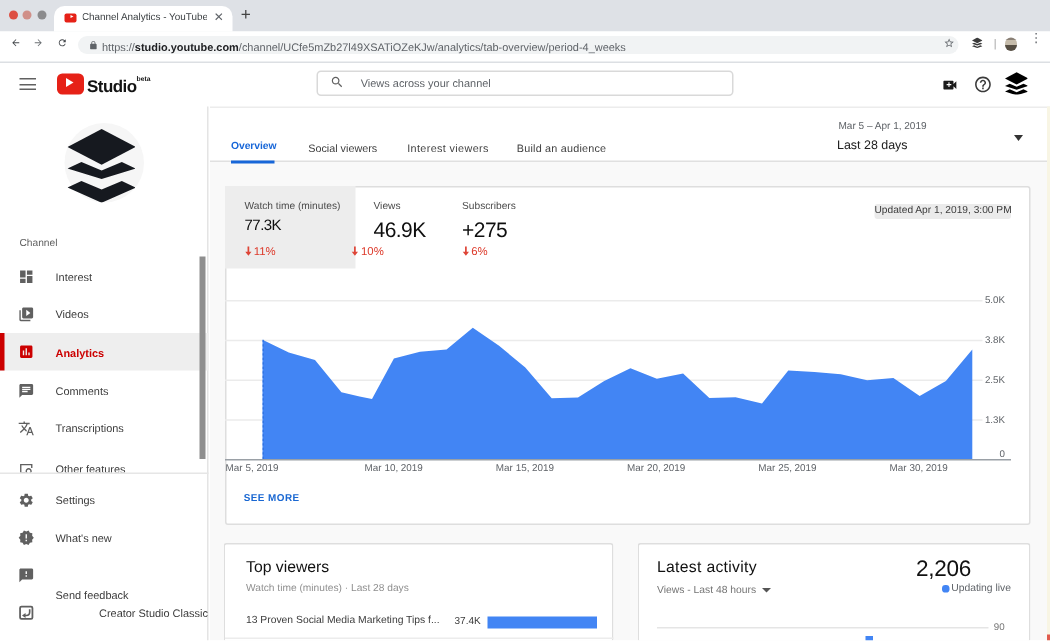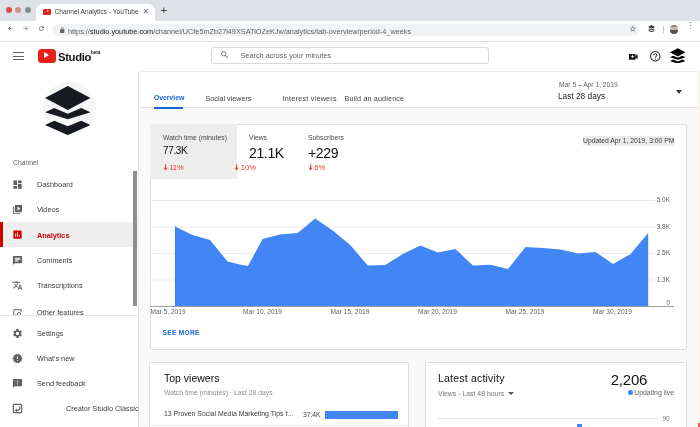--- a/index.html
+++ b/index.html
@@ -28,21 +28,21 @@
 <svg class="abs" style="left:22.3px;top:25px;" width="7" height="7" viewBox="0 0 24 24" fill="#6c7074">
     <path d="M12 4l-1.41 1.41L16.17 11H4v2h12.17l-5.58 5.59L12 20l8-8z"></path>
   </svg>
 <svg class="abs" style="left:37.5px;top:25px;" width="7" height="7" viewBox="0 0 24 24" fill="#46494d">
     <path d="M17.65 6.35C16.2 4.9 14.21 4 12 4c-4.42 0-7.99 3.58-7.99 8s3.57 8 7.99 8c3.73 0 6.84-2.55 7.73-6h-2.08c-.82 2.33-3.04 4-5.65 4-3.31 0-6-2.69-6-6s2.69-6 6-6c1.66 0 3.14.69 4.22 1.78L13 11h7V4l-2.35 2.35z"></path>
   </svg>
 <div class="abs" style="left:51.5px;top:24px;width:587.5px;height:12.3px;background:#f1f3f4;border-radius:6.2px;"></div>
 <svg class="abs" style="left:58.5px;top:26.8px;" width="6.5" height="6.5" viewBox="0 0 24 24" fill="#5f6368">
     <path d="M18 8h-1V6c0-2.76-2.24-5-5-5S7 3.24 7 6v2H6c-1.1 0-2 .9-2 2v10c0 1.1.9 2 2 2h12c1.1 0 2-.9 2-2V10c0-1.1-.9-2-2-2zM9 6c0-1.66 1.34-3 3-3s3 1.34 3 3v2H9V6z"></path>
   </svg>
-<div class="abs" style="left:68px;top:26.6px;font-size:7.3px;color:#5f6368;white-space:nowrap;">https://<span style="color:#202124;font-weight:normal;">studio.youtube.com</span>/channel/UCfe5mZb27l49XSATiOZeKJw/analytics/tab-overview/period-4_weeks</div>
+<div class="abs" style="left:68px;top:26.6px;font-size:7.3px;color:#5f6368;white-space:nowrap;">https://<span style="color:#202124;font-weight:bold;">studio.youtube.com</span>/channel/UCfe5mZb27l49XSATiOZeKJw/analytics/tab-overview/period-4_weeks</div>
 <svg class="abs" style="left:628.5px;top:25px;" width="7.5" height="7.5" viewBox="0 0 24 24" fill="#5f6368">
     <path d="M22 9.24l-7.19-.62L12 2 9.19 8.63 2 9.24l5.46 4.73L5.82 21 12 17.27 18.18 21l-1.63-7.03L22 9.24zM12 15.4l-3.76 2.27 1-4.28-3.32-2.88 4.38-.38L12 6.1l1.71 4.04 4.38.38-3.32 2.88 1 4.28L12 15.4z"></path>
   </svg>
 <svg class="abs" style="left:648px;top:25.2px;" width="7" height="7.1" viewBox="0 0 24 23.8" fill="#3b3b3b">
     <path d="M12 0L24 6.35 12 12.7 0 6.35z"></path>
     <path d="M12 14.8 4.9 11.7 0 14.0 12 17.9 24 14.0 19.1 11.7z"></path>
     <path d="M12 20.7 4.9 17.6 0 19.9 12 23.8 24 19.9 19.1 17.6z"></path>
   </svg>
 <div class="abs" style="left:662.7px;top:25.5px;width:1px;height:7.5px;background:#c6c6c6;"></div>
 <div class="abs" style="left:669.5px;top:25px;width:8.5px;height:8.5px;border-radius:50%;background:linear-gradient(180deg,#8a8075 0 22%,#c6bcab 22% 58%,#564e43 58%);"></div>
@@ -52,21 +52,21 @@
 <div class="abs" style="left:13px;top:52px;width:10.5px;height:1.4px;background:#606060;"></div>
 <div class="abs" style="left:13px;top:55.5px;width:10.5px;height:1.4px;background:#606060;"></div>
 <div class="abs" style="left:13px;top:59px;width:10.5px;height:1.4px;background:#606060;"></div>
 <div class="abs" style="left:38px;top:49px;width:17.5px;height:14px;background:#e62117;border-radius:3.5px;"></div>
 <div class="abs" style="left:44.4px;top:52.4px;width:0;height:0;border-left:5.6px solid #fff;border-top:3.6px solid transparent;border-bottom:3.6px solid transparent;"></div>
 <div class="abs" style="left:58px;top:50px;font-size:11.3px;font-weight:bold;color:#141414;letter-spacing:-0.35px;">Studio<span style="font-size:4.5px;vertical-align:7px;letter-spacing:0;">beta</span></div>
 <div class="abs" style="left:210.5px;top:46.5px;width:278.5px;height:17px;border:1px solid #d9d9d9;border-radius:3px;background:#fff;"></div>
 <svg class="abs" style="left:219.5px;top:49.5px;" width="9.5" height="9.5" viewBox="0 0 24 24" fill="#606060">
     <path d="M15.5 14h-.79l-.28-.27C15.41 12.59 16 11.11 16 9.5 16 5.91 13.09 3 9.5 3S3 5.91 3 9.5 5.91 16 9.5 16c1.61 0 3.09-.59 4.23-1.57l.27.28v.79l5 4.99L20.49 19l-4.99-5zm-6 0C7.01 14 5 11.99 5 9.5S7.01 5 9.5 5 14 7.01 14 9.5 11.99 14 9.5 14z"></path>
   </svg>
-<div class="abs" style="left:240.5px;top:50.8px;font-size:7.3px;color:#5f6368;">Search across your minutes</div>
+<div class="abs" style="left:240.5px;top:50.8px;font-size:7.3px;color:#5f6368;">Views across your channel</div>
 <svg class="abs" style="left:627px;top:50.5px;" width="12.5" height="11.5" viewBox="0 0 24 24" fill="#1b1b1b">
     <path d="M17 10.5V7c0-.55-.45-1-1-1H4c-.55 0-1 .45-1 1v10c0 .55.45 1 1 1h12c.55 0 1-.45 1-1v-3.5l4 4v-11l-4 4zM10 8h1.5v2.5H14V12h-2.5v2.5H10V12H7.5v-1.5H10V8z"></path>
   </svg>
 <svg class="abs" style="left:648.6px;top:50.3px;" width="12.6" height="12.6" viewBox="0 0 24 24" fill="#3b3b3b">
     <path d="M11 18h2v-2h-2v2zm1-16C6.48 2 2 6.48 2 12s4.48 10 10 10 10-4.48 10-10S17.52 2 12 2zm0 18c-4.41 0-8-3.59-8-8s3.59-8 8-8 8 3.59 8 8-3.59 8-8 8zm0-14c-2.21 0-4 1.79-4 4h2c0-1.1.9-2 2-2s2 .9 2 2c0 2-3 1.75-3 5h2c0-2.25 3-2.5 3-5 0-2.21-1.79-4-4-4z"></path>
   </svg>
 <svg class="abs" style="left:669.5px;top:47.5px;" width="15.5" height="15.8" viewBox="0 0 24 23.8" fill="#000">
     <path d="M12 0L24 6.35 12 12.7 0 6.35z"></path>
     <path d="M12 14.8 4.9 11.7 0 14.0 12 17.9 24 14.0 19.1 11.7z"></path>
     <path d="M12 20.7 4.9 17.6 0 19.9 12 23.8 24 19.9 19.1 17.6z"></path>
@@ -80,21 +80,21 @@
     <path d="M12 21.3 4.9 18.3 0 20.6 12 25.9 24 20.6 19.1 18.3z"></path>
   </svg>
 <div class="abs" style="left:13px;top:158.5px;font-size:6.8px;color:#606060;">Channel</div>
 
 <div class="abs" style="left:0;top:222px;width:139px;height:25px;background:#eeeeee;"></div>
 <div class="abs" style="left:0;top:222px;width:3px;height:25px;background:#cc0000;"></div>
 
 <svg class="abs" style="left:12px;top:178.5px;" width="11" height="11" viewBox="0 0 24 24" fill="#606060">
     <path d="M3 13h8V3H3v10zm0 8h8v-6H3v6zm10 0h8V11h-8v10zm0-18v6h8V3h-8z"></path>
   </svg>
-<div class="abs" style="left:37px;top:180px;font-size:7.3px;color:#3c3c3c;">Dashboard</div>
+<div class="abs" style="left:37px;top:180px;font-size:7.3px;color:#3c3c3c;">Interest</div>
 
 <svg class="abs" style="left:12px;top:203.5px;" width="11" height="11" viewBox="0 0 24 24" fill="#606060">
     <path d="M4 6H2v14c0 1.1.9 2 2 2h14v-2H4V6zm16-4H8c-1.1 0-2 .9-2 2v12c0 1.1.9 2 2 2h12c1.1 0 2-.9 2-2V4c0-1.1-.9-2-2-2zm-8 12.5v-9l6 4.5-6 4.5z"></path>
   </svg>
 <div class="abs" style="left:37px;top:205px;font-size:7.3px;color:#3c3c3c;">Videos</div>
 
 <svg class="abs" style="left:12px;top:229px;" width="11" height="11" viewBox="0 0 24 24" fill="#cc0000">
     <path d="M19 3H5c-1.1 0-2 .9-2 2v14c0 1.1.9 2 2 2h14c1.1 0 2-.9 2-2V5c0-1.1-.9-2-2-2zM9 17H7v-7h2v7zm4 0h-2V7h2v10zm4 0h-2v-4h2v4z"></path>
   </svg>
 <div class="abs" style="left:37px;top:230.5px;font-size:7.3px;font-weight:bold;color:#cc0000;">Analytics</div>
@@ -128,57 +128,57 @@
 <div class="abs" style="left:37px;top:329px;font-size:7.3px;color:#3c3c3c;">Settings</div>
 
 <svg class="abs" style="left:12px;top:352.5px;" width="11" height="11" viewBox="0 0 24 24" fill="#606060">
     <path d="M23 12l-2.44-2.78.34-3.68-3.61-.82-1.89-3.18L12 3 8.6 1.54 6.71 4.72l-3.61.81.34 3.68L1 12l2.44 2.78-.34 3.69 3.61.82 1.89 3.18L12 21l3.4 1.46 1.89-3.18 3.61-.82-.34-3.68L23 12zm-10 5h-2v-2h2v2zm0-4h-2V7h2v6z"></path>
   </svg>
 <div class="abs" style="left:37px;top:354px;font-size:7.3px;color:#3c3c3c;">What's new</div>
 
 <svg class="abs" style="left:12px;top:377.5px;" width="11" height="11" viewBox="0 0 24 24" fill="#606060">
     <path d="M20 2H4c-1.1 0-1.99.9-1.99 2L2 22l4-4h14c1.1 0 2-.9 2-2V4c0-1.1-.9-2-2-2zm-7 12h-2v-2h2v2zm0-4h-2V6h2v4z"></path>
   </svg>
-<div class="abs" style="left:37px;top:379px;font-size:7.3px;color:#3c3c3c;">Send feedback</div>
+<div class="abs" style="left:37px;top:392px;font-size:7.3px;color:#3c3c3c;">Send feedback</div>
 
 <svg class="abs" style="left:12px;top:402.5px;" width="11" height="11" viewBox="0 0 24 24">
     <path d="M5 3h14c1.1 0 2 .9 2 2v14c0 1.1-.9 2-2 2H5c-1.1 0-2-.9-2-2V5c0-1.1.9-2 2-2z" fill="none" stroke="#606060" stroke-width="2.6"></path>
     <path d="M17 7v4c0 2.8-2.2 5-5 5H9" fill="none" stroke="#606060" stroke-width="2.4"></path>
     <path d="M11 12.2L5.8 16l5.2 3.8z" fill="#606060"></path>
   </svg>
 <div class="abs" style="left:37px;top:404px;font-size:7.3px;color:#3c3c3c;margin-left:29px;">Creator Studio Classic</div>
 
 <div class="abs" style="left:132.5px;top:171px;width:4.5px;height:135px;background:#8f8f8f;border-radius:0px;"></div>
 
 <div class="abs" style="left:140px;top:71px;width:560px;height:356px;background:#f9f9f9;"></div>
 <div class="abs" style="left:140px;top:71px;width:560px;height:37px;background:#fff;border-top:1px solid #ececec;border-bottom:1px solid #e0e0e0;"></div>
 
 <div class="abs" style="left:154px;top:93.8px;font-size:6.9px;color:#1766d8;font-weight:bold;letter-spacing:-0.05px;">Overview</div>
 <div class="abs" style="left:153.5px;top:107px;width:29px;height:2.2px;background:#1766d8;"></div>
 <div class="abs" style="left:205.5px;top:93.8px;font-size:7.2px;color:#3f3f3f;">Social viewers</div>
-<div class="abs" style="left:271.5px;top:93.8px;font-size:7.2px;letter-spacing:0.25px;color:#3f3f3f;margin-left:11px;">Interest viewers</div>
+<div class="abs" style="left:271.5px;top:93.8px;font-size:7.2px;letter-spacing:0.25px;color:#3f3f3f;">Interest viewers</div>
 <div class="abs" style="left:344.5px;top:93.8px;font-size:7.2px;letter-spacing:0.15px;color:#3f3f3f;">Build an audience</div>
 <div class="abs" style="left:559px;top:80.7px;font-size:6.7px;color:#5f6368;">Mar 5 – Apr 1, 2019</div>
 <div class="abs" style="left:558px;top:90.5px;font-size:8.3px;color:#202020;">Last 28 days</div>
 <div class="abs" style="left:675.5px;top:89.5px;width:0;height:0;border-left:3.5px solid transparent;border-right:3.5px solid transparent;border-top:4px solid #333;"></div>
 
 <div class="abs" style="left:150px;top:123.5px;width:537px;height:226.5px;background:#fff;border:1px solid #dedede;border-radius:2px;"></div>
 <div class="abs" style="left:150px;top:123.5px;width:87px;height:55px;background:#ededed;"></div>
 <div class="abs" style="left:163px;top:134px;font-size:6.8px;color:#4a4a4a;">Watch time (minutes)</div>
 <div class="abs" style="left:163px;top:145px;font-size:10px;color:#0f0f0f;letter-spacing:-0.35px;">77.3K</div>
 <div class="abs" style="left:162.5px;top:163px;font-size:7.6px;color:#dd3a2b;"><svg style="position:relative;top:0.5px;margin-right:1.5px;" width="5.2" height="6.8" viewBox="0 0 10 12" fill="#de4537">
       <path d="M3.9 0h2.2v6.8H9L5 12 1 6.8h2.9z"></path>
     </svg>11%</div>
 <div class="abs" style="left:249px;top:134px;font-size:6.8px;color:#4a4a4a;">Views</div>
-<div class="abs" style="left:249px;top:145px;font-size:14px;color:#0f0f0f;letter-spacing:-0.35px;">21.1K</div>
+<div class="abs" style="left:249px;top:145px;font-size:14px;color:#0f0f0f;letter-spacing:-0.35px;">46.9K</div>
 <div class="abs" style="left:234px;top:163px;font-size:7.6px;color:#dd3a2b;"><svg style="position:relative;top:0.5px;margin-right:1.5px;" width="5.2" height="6.8" viewBox="0 0 10 12" fill="#de4537">
       <path d="M3.9 0h2.2v6.8H9L5 12 1 6.8h2.9z"></path>
     </svg>10%</div>
 <div class="abs" style="left:308px;top:134px;font-size:6.8px;color:#4a4a4a;">Subscribers</div>
-<div class="abs" style="left:308px;top:145px;font-size:14px;color:#0f0f0f;letter-spacing:-0.35px;">+229</div>
+<div class="abs" style="left:308px;top:145px;font-size:14px;color:#0f0f0f;letter-spacing:-0.35px;">+275</div>
 <div class="abs" style="left:307.5px;top:163px;font-size:7.6px;color:#dd3a2b;"><svg style="position:relative;top:0.5px;margin-right:1.5px;" width="5.2" height="6.8" viewBox="0 0 10 12" fill="#de4537">
       <path d="M3.9 0h2.2v6.8H9L5 12 1 6.8h2.9z"></path>
     </svg>6%</div>
 <div class="abs" style="left:583px;top:136px;width:91px;height:10px;background:#ebebeb;border-radius:2px;font-size:6.8px;color:#3c3c3c;text-align:center;line-height:10.5px;white-space:nowrap;">Updated Apr 1, 2019, 3:00 PM</div>
 
 <svg class="abs" style="left:150px;top:190.5px;" width="537" height="130" viewBox="0 0 537 130">
 
   <line x1="0" y1="9.5" x2="505" y2="9.5" stroke="#ebebeb" stroke-width="1"></line>
   <line x1="0" y1="36" x2="505" y2="36" stroke="#ebebeb" stroke-width="1"></line>
   <line x1="0" y1="62.5" x2="505" y2="62.5" stroke="#ebebeb" stroke-width="1"></line>

